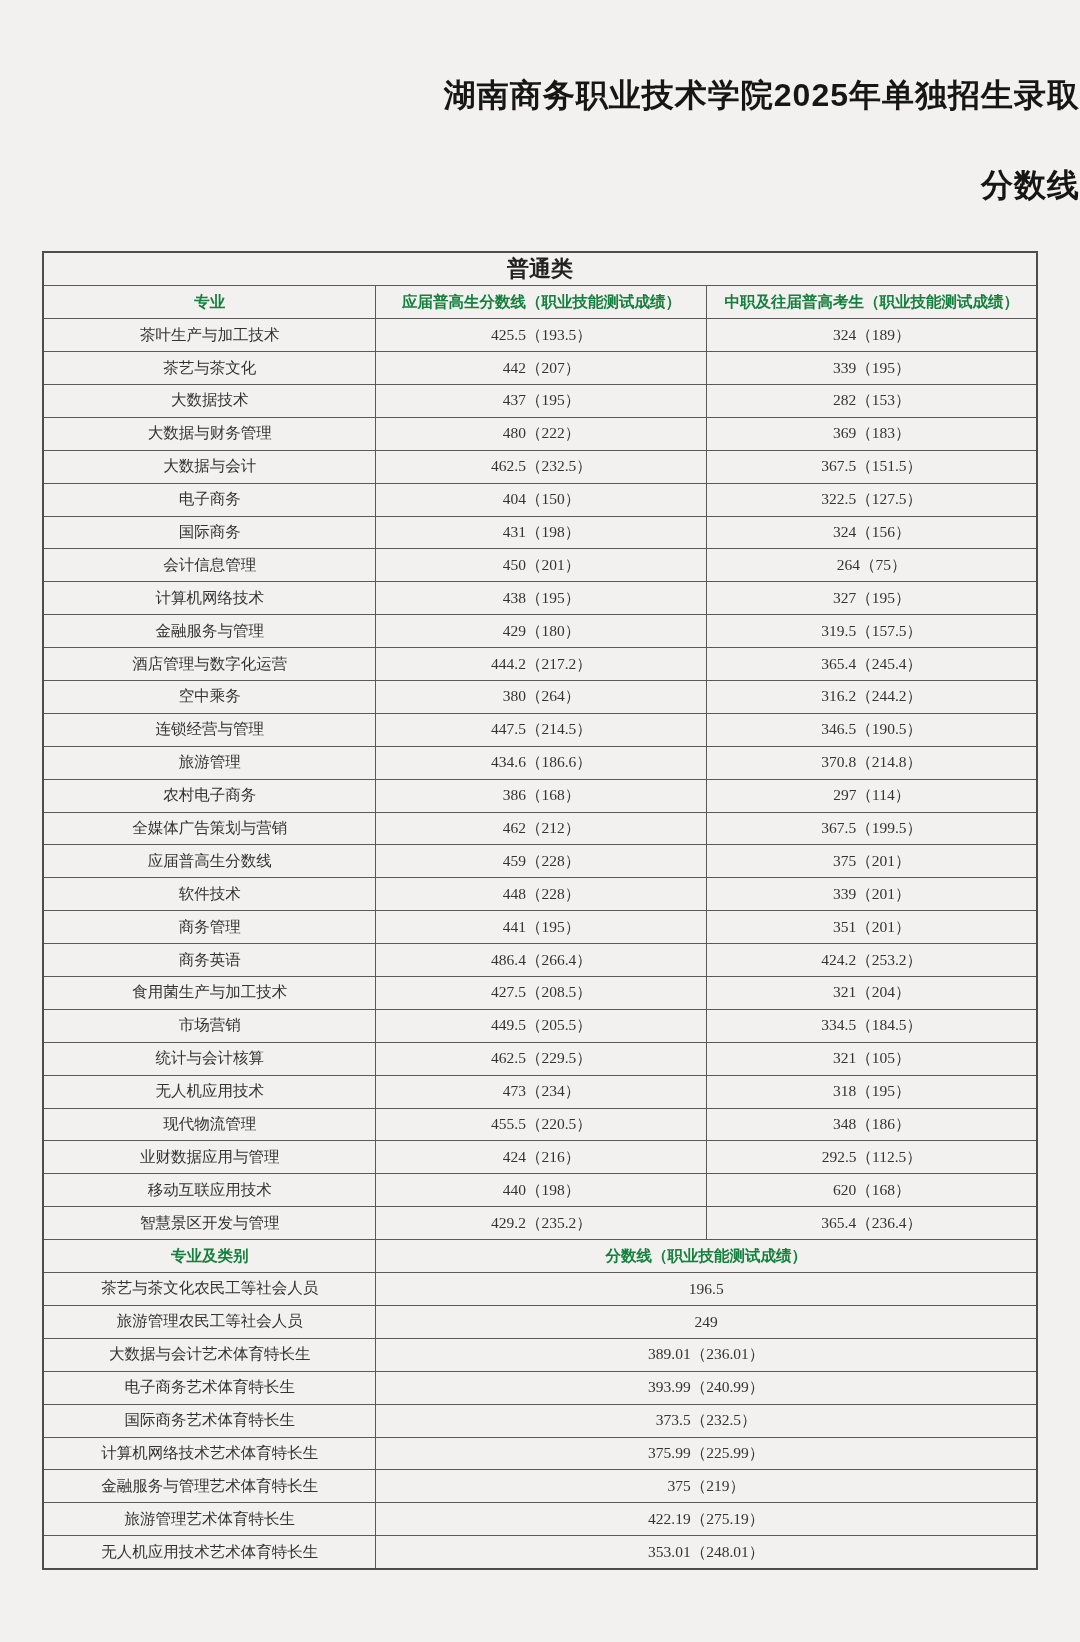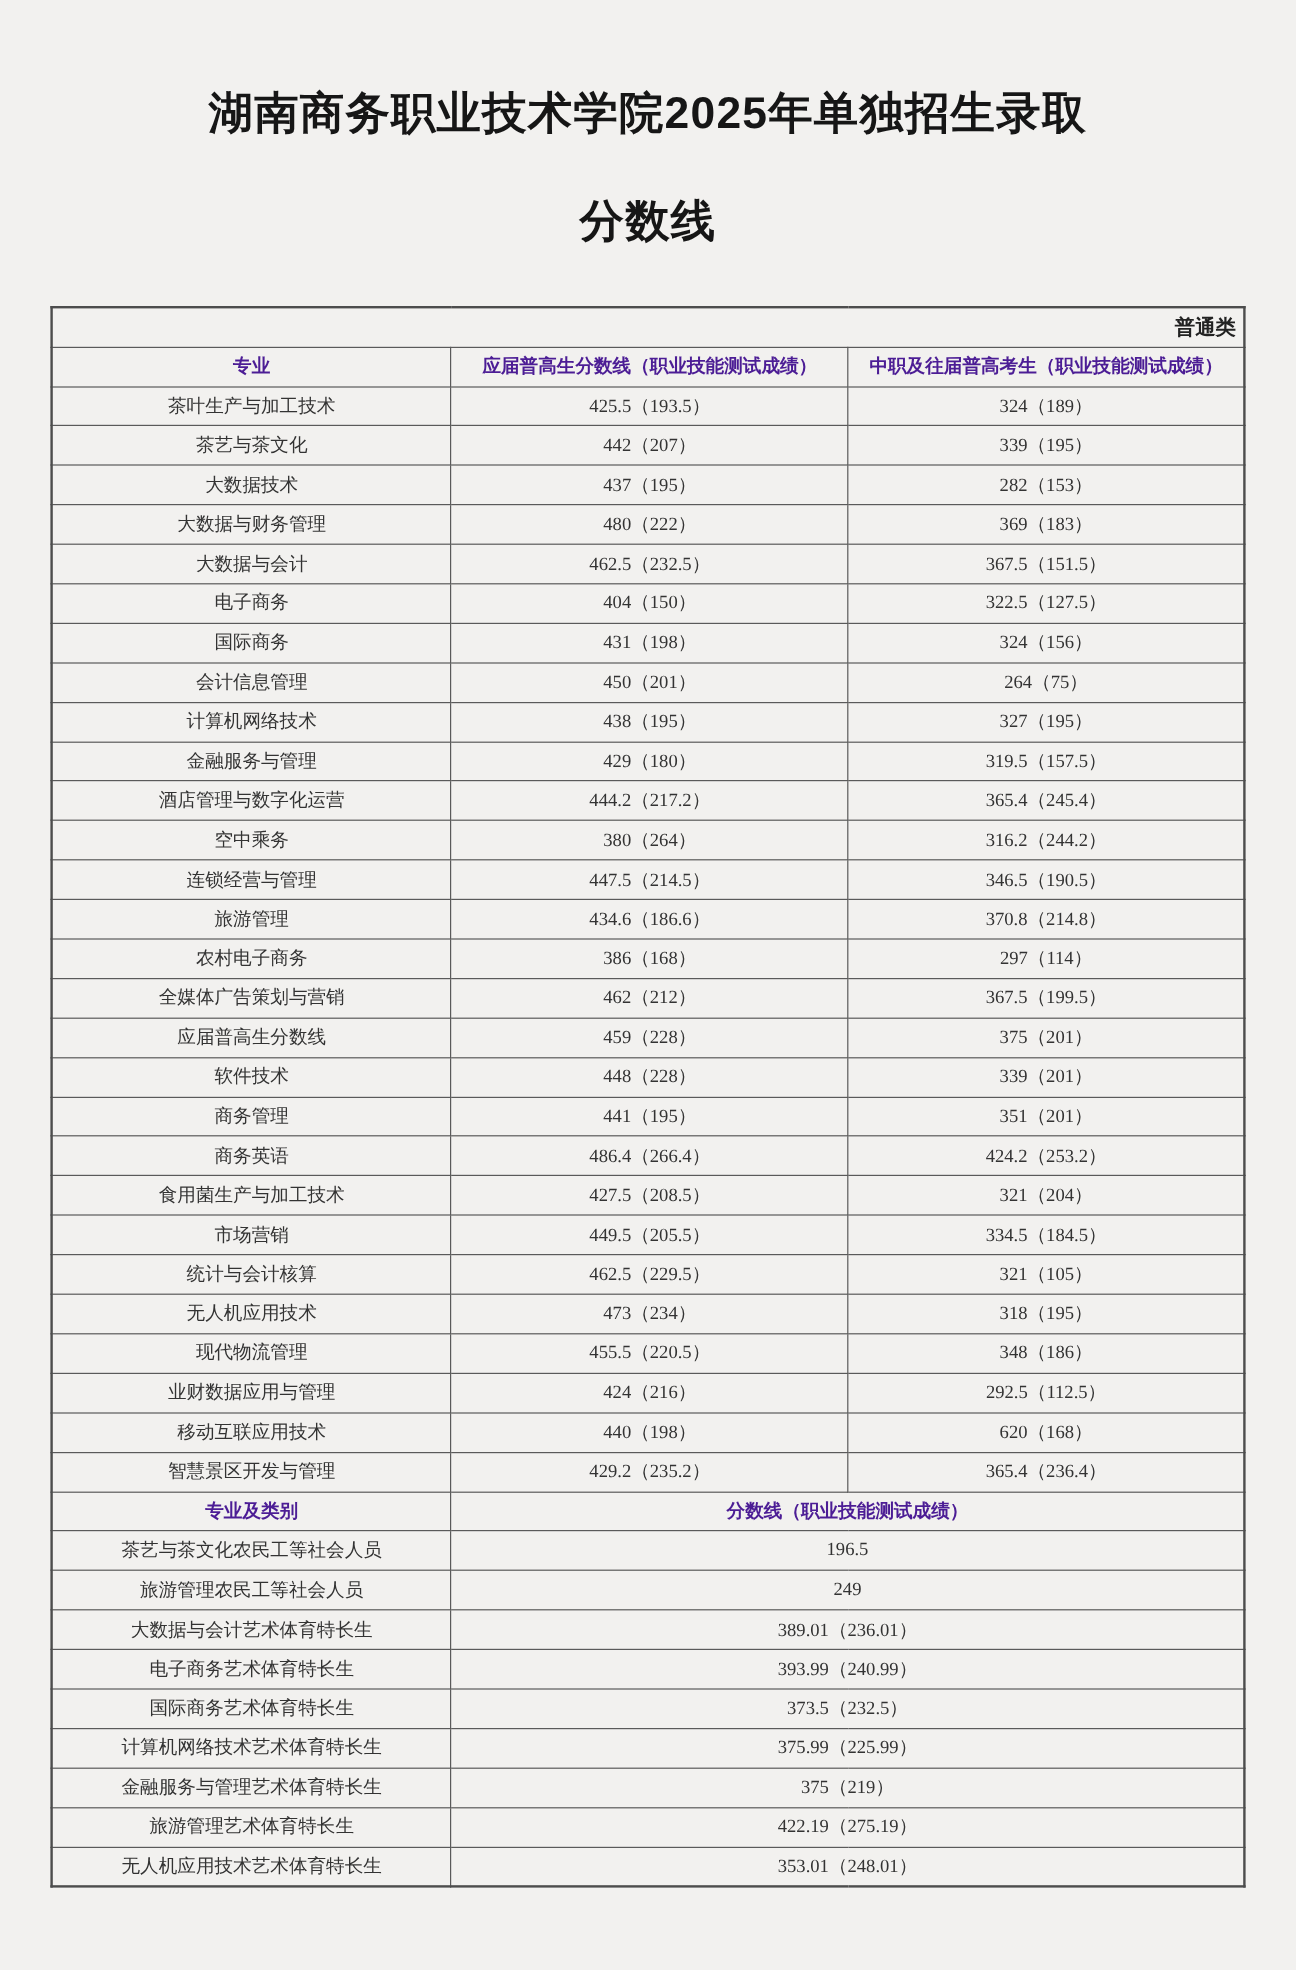--- a/index.html
+++ b/index.html
@@ -6,24 +6,24 @@
   body{
     width:1080px;height:1642px;
     background:#f2f1ef;
     color:#2d2d2d;
     font-family:"Liberation Serif","DejaVu Serif",serif;
     -webkit-font-smoothing:antialiased;
   }
   .page{width:1080px;height:1642px;overflow:hidden;position:relative;}
   .doc-title{
     margin-top:50px;
-    text-align:center;
+    text-align:right;
     font-family:"Liberation Sans","DejaVu Sans",sans-serif;
     font-weight:900;
-    font-size:37px;
+    font-size:32px;
     line-height:90px;
     color:#161616;
     letter-spacing:1px;
   }
   .doc-title .line{display:block;}
   table.scores{
     width:996px;
     margin:20px auto 0 auto;
     border-collapse:collapse;
     table-layout:fixed;
@@ -36,28 +36,27 @@
     text-align:center;
     vertical-align:middle;
     font-size:15.5px;
     padding:0 6px;
     color:#333;
     overflow:hidden;
     white-space:nowrap;
   }
   tr.section-row td{
     font-weight:bold;
-    font-size:17px;
+    font-size:22px;
     color:#222;
-    text-align:right;
   }
   tr.head-row td{
     font-weight:bold;
     font-size:15.5px;
-    color:#4c1d95;
+    color:#15803d;
   }
 </style>
 </head>
 <body>
 
 <div class="page">
 
   <h1 class="doc-title">
     <span class="line">湖南商务职业技术学院2025年单独招生录取</span>
     <span class="line">分数线</span>

